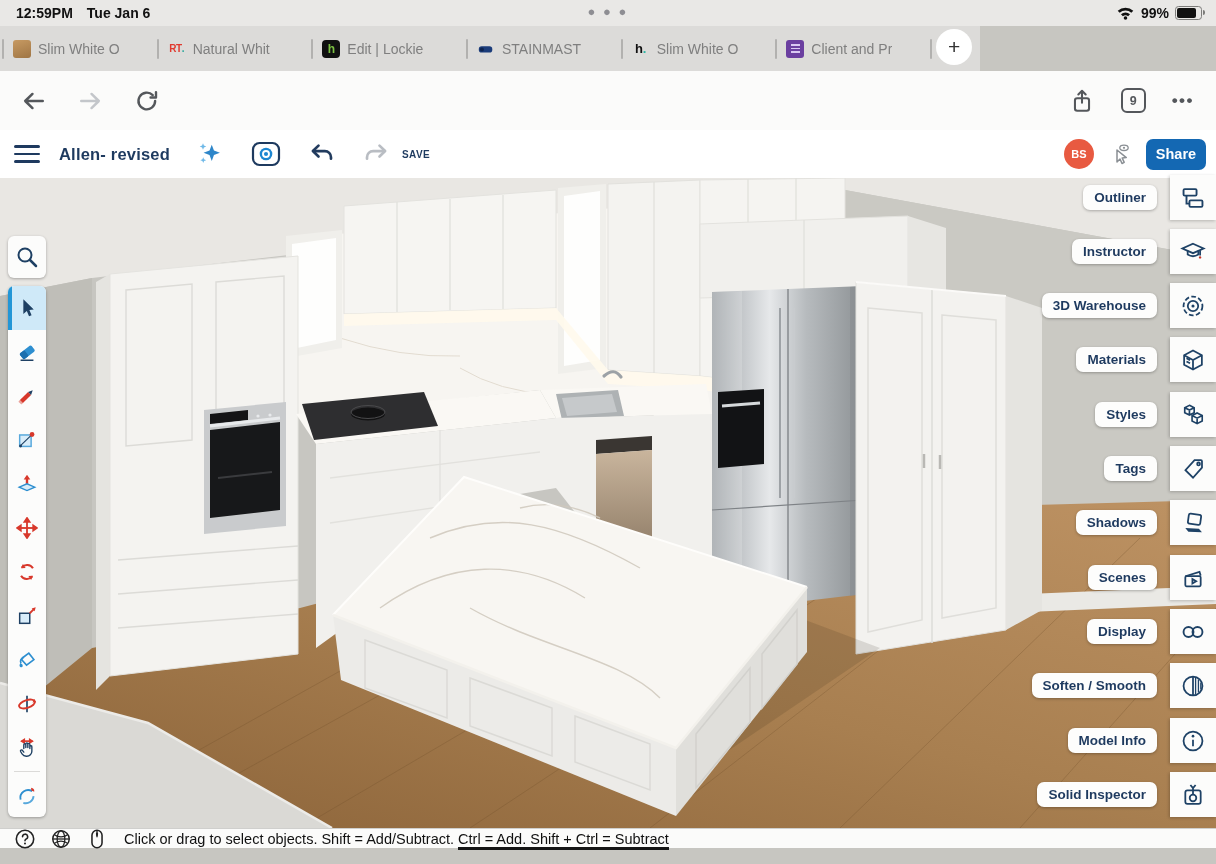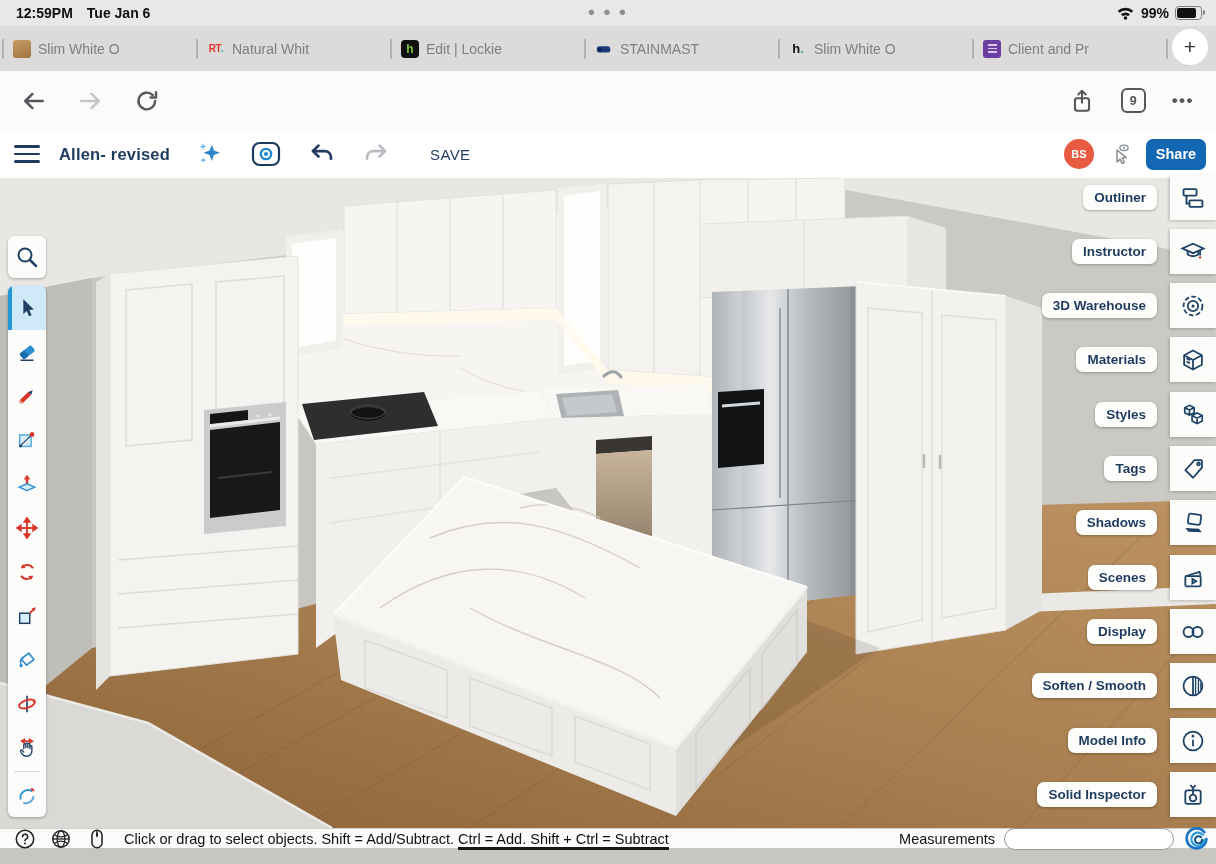--- a/index.html
+++ b/index.html
@@ -11,21 +11,21 @@
   .status-bar{position:absolute;left:0;top:0;width:1216px;height:26px;background:#E9E8E6;
               display:flex;align-items:center;font-size:14px;color:#111;}
   .status-left{margin-left:16px;display:flex;gap:14px;font-weight:600;}
   .status-dots{position:absolute;left:0;right:0;text-align:center;color:#8E8E93;font-size:13px;letter-spacing:2px;top:4px;}
   .status-right{margin-left:auto;margin-right:14px;display:flex;align-items:center;gap:6px;font-weight:600;}
   .battery{width:25px;height:12px;border:1.5px solid #7c7c7a;border-radius:3.5px;position:relative;display:inline-block;}
   .battery .fill{position:absolute;left:1px;top:1px;bottom:1px;width:19px;background:#111;border-radius:2px;}
   .battery .nub{position:absolute;right:-4px;top:3px;width:2.5px;height:5px;background:#7c7c7a;border-radius:0 2px 2px 0;}
 
   
-  .tab-bar{position:absolute;left:0;top:26px;width:1216px;height:45px;background:#DCDBD9;
+  .tab-bar{position:absolute;left:0;top:26px;width:980px;height:45px;background:#DCDBD9;
            display:flex;align-items:flex-end;padding:0 2px;box-sizing:border-box;}
   .tab{flex:1 1 0;height:45px;display:flex;align-items:center;gap:7px;padding:0 9px;min-width:0;
        color:#7F7F7F;font-size:14px;cursor:default;}
   .tab .tlabel{white-space:nowrap;overflow:hidden;min-width:0;}
   .tab.active{flex:0 0 128px;background:#FFF;border-radius:13px 13px 0 0;color:#1a1a1a;font-weight:700;}
   .tab-div{width:2px;height:20px;background:#B2B1AF;align-self:center;flex:0 0 auto;border-radius:1px;}
   .fav{width:18px;height:18px;flex:0 0 auto;display:flex;align-items:center;justify-content:center;}
   .fav-cab{background:linear-gradient(160deg,#C79A63,#9F7544);border-radius:3px;}
   .fav-rt{color:#E03A2F;font-weight:700;font-size:10px;letter-spacing:-.5px;}
   .fav-rt i{font-style:normal;color:#2AA79B;}
@@ -54,21 +54,21 @@
   .tabcount{width:21px;height:21px;border:2px solid #54575B;border-radius:6px;color:#54575B;
             font-size:12.5px;font-weight:700;display:flex;align-items:center;justify-content:center;}
   .dots3{color:#54575B;font-size:17px;letter-spacing:1.5px;font-weight:700;}
 
   
   .su-bar{position:absolute;left:0;top:130px;width:1216px;height:48px;background:#FFF;display:flex;align-items:center;}
   .hamburger{margin-left:14px;width:26px;display:flex;flex-direction:column;gap:5px;}
   .hamburger b{height:2.6px;background:#1E3A5F;border-radius:2px;display:block;}
   .su-title{margin-left:19px;font-size:16.5px;font-weight:700;color:#1E3A5F;letter-spacing:.2px;}
   .su-ic{margin-left:26px;width:28px;height:28px;flex:0 0 auto;}
-  .save-btn{margin-left:40px;font-size:15px;font-weight:400;color:#1E3A5F;letter-spacing:.4px;}
+  .save-btn{margin-left:12px;font-size:10px;font-weight:700;color:#1E3A5F;letter-spacing:.4px;}
   .su-right{margin-left:auto;display:flex;align-items:center;gap:13px;padding-right:10px;}
   .avatar{width:30px;height:30px;border-radius:50%;background:#E85A41;color:#FFF;font-size:11px;font-weight:700;
           display:flex;align-items:center;justify-content:center;}
   .share-btn{width:60px;height:31px;background:#1468B3;border-radius:7px;color:#FFF;font-size:14.5px;font-weight:600;
              display:flex;align-items:center;justify-content:center;}
 
   
   .canvas{position:absolute;left:0;top:178px;width:1216px;height:650px;}
 
   
@@ -634,22 +634,13 @@
     <ellipse cx="12" cy="12" rx="4.2" ry="9" fill="none" stroke="#222" stroke-width="1.4"></ellipse>
     <line x1="3" y1="12" x2="21" y2="12" stroke="#222" stroke-width="1.4"></line>
     <path d="M4.5 7 a12 12 0 0 0 15 0 M4.5 17 a12 12 0 0 1 15 0" fill="none" stroke="#222" stroke-width="1.3"></path>
   </svg>
   <svg class="bb-ic" viewBox="0 0 24 24">
     <rect x="6.5" y="2.5" width="11" height="19" rx="5.5" fill="none" stroke="#222" stroke-width="1.7"></rect>
     <line x1="12" y1="2.5" x2="12" y2="10" stroke="#222" stroke-width="1.5"></line>
     <rect x="10.9" y="5" width="2.2" height="3.8" rx="1.1" fill="#222"></rect>
   </svg>
   <div class="bb-hint"><span>Click or drag to select objects. Shift = Add/Subtract. </span><span class="ul">Ctrl = Add. Shift + Ctrl = Subtract</span></div>
-  <div class="bb-right">
-    <span class="bb-meas-label">Measurements</span>
-    <input class="meas-input" value="" style="">
-    <svg width="25" height="25" viewBox="0 0 24 24" fill="none" stroke-linecap="round">
-      <path d="M20.5 6 a9.5 9.5 0 1 0 2 6.5" stroke="#1B74C5" stroke-width="2.6"></path>
-      <path d="M19 8.5 a6.3 6.3 0 1 0 1.6 4.6" stroke="#2E9BD7" stroke-width="2.2"></path>
-      <path d="M17.3 10.8 a3.4 3.4 0 1 0 1 2.5" stroke="#15508F" stroke-width="2"></path>
-    </svg>
-  </div>
 </div>
 
 </body></html>

